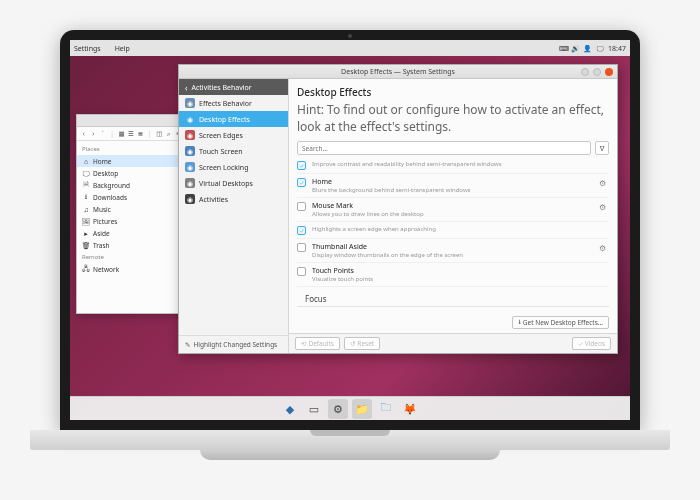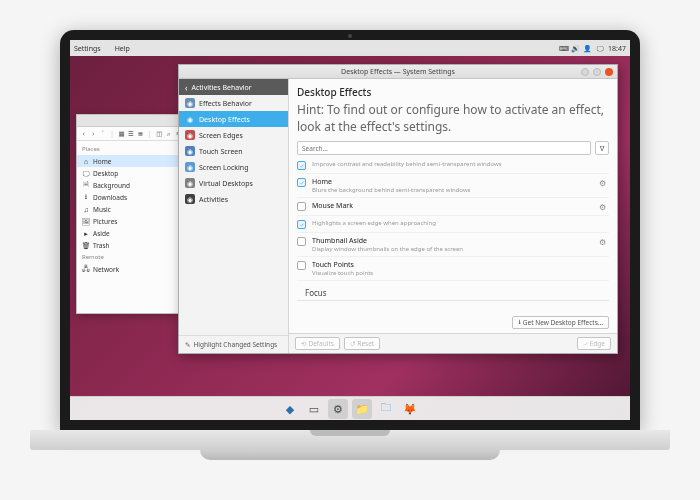--- a/index.html
+++ b/index.html
@@ -221,20 +221,21 @@
                   <div class="ss-effect-text">
                     <div class="ss-effect-name">Home</div>
                     <div class="ss-effect-desc">Blurs the background behind semi-transparent windows</div>
                   </div>
                   <div class="ss-effect-cfg">⚙</div>
                 </div>
                 <div class="ss-effect">
                   <div class="ss-cb"></div>
                   <div class="ss-effect-text">
                     <div class="ss-effect-name">Mouse Mark</div>
+                    <div class="ss-effect-desc">Allows you to draw lines on the desktop</div>
                   </div>
                   <div class="ss-effect-cfg">⚙</div>
                 </div>
                 <div class="ss-effect">
                   <div class="ss-cb checked">✓</div>
                   <div class="ss-effect-text">
                     <div class="ss-effect-desc">Highlights a screen edge when approaching</div>
                   </div>
                   <div class="ss-effect-cfg"></div>
                 </div>
@@ -265,21 +266,21 @@
                   <span>↺</span>
                   <span>Reset</span>
                 </div>
               <div class="spacer"></div>
               <div class="btn" style="position:absolute;right:8px;bottom:24px">
                   <span>⭳</span>
                   <span>Get New Desktop Effects...</span>
                 </div>
               <div class="btn disabled" style="margin-left:auto">
                   <span>✓</span>
-                  <span>Edge</span>
+                  <span>Videos</span>
                 </div>
             </div>
           </div>
         </div>
       </div>
 
       <div class="taskbar" id="taskbar">
           <div class="tbi" style="color: rgb(43, 111, 171);">◆</div>
           <div class="tbi" style="color: rgb(85, 85, 85);">▭</div>
           <div class="tbi active" style="color: rgb(68, 68, 68);">⚙</div>

